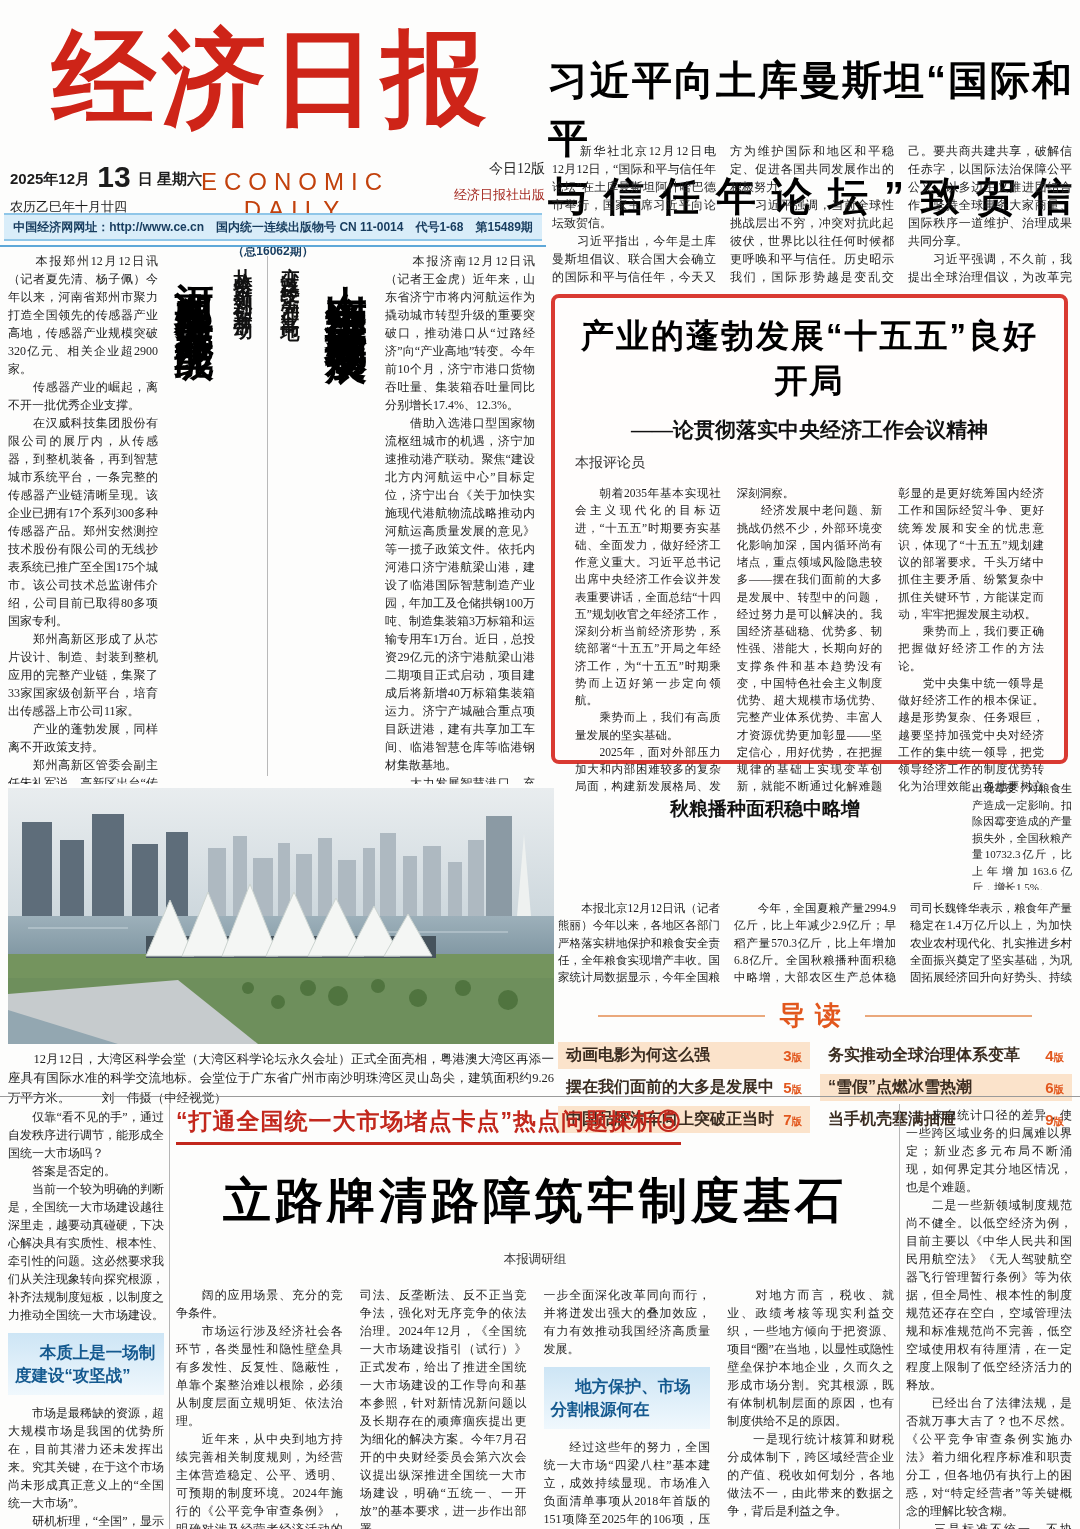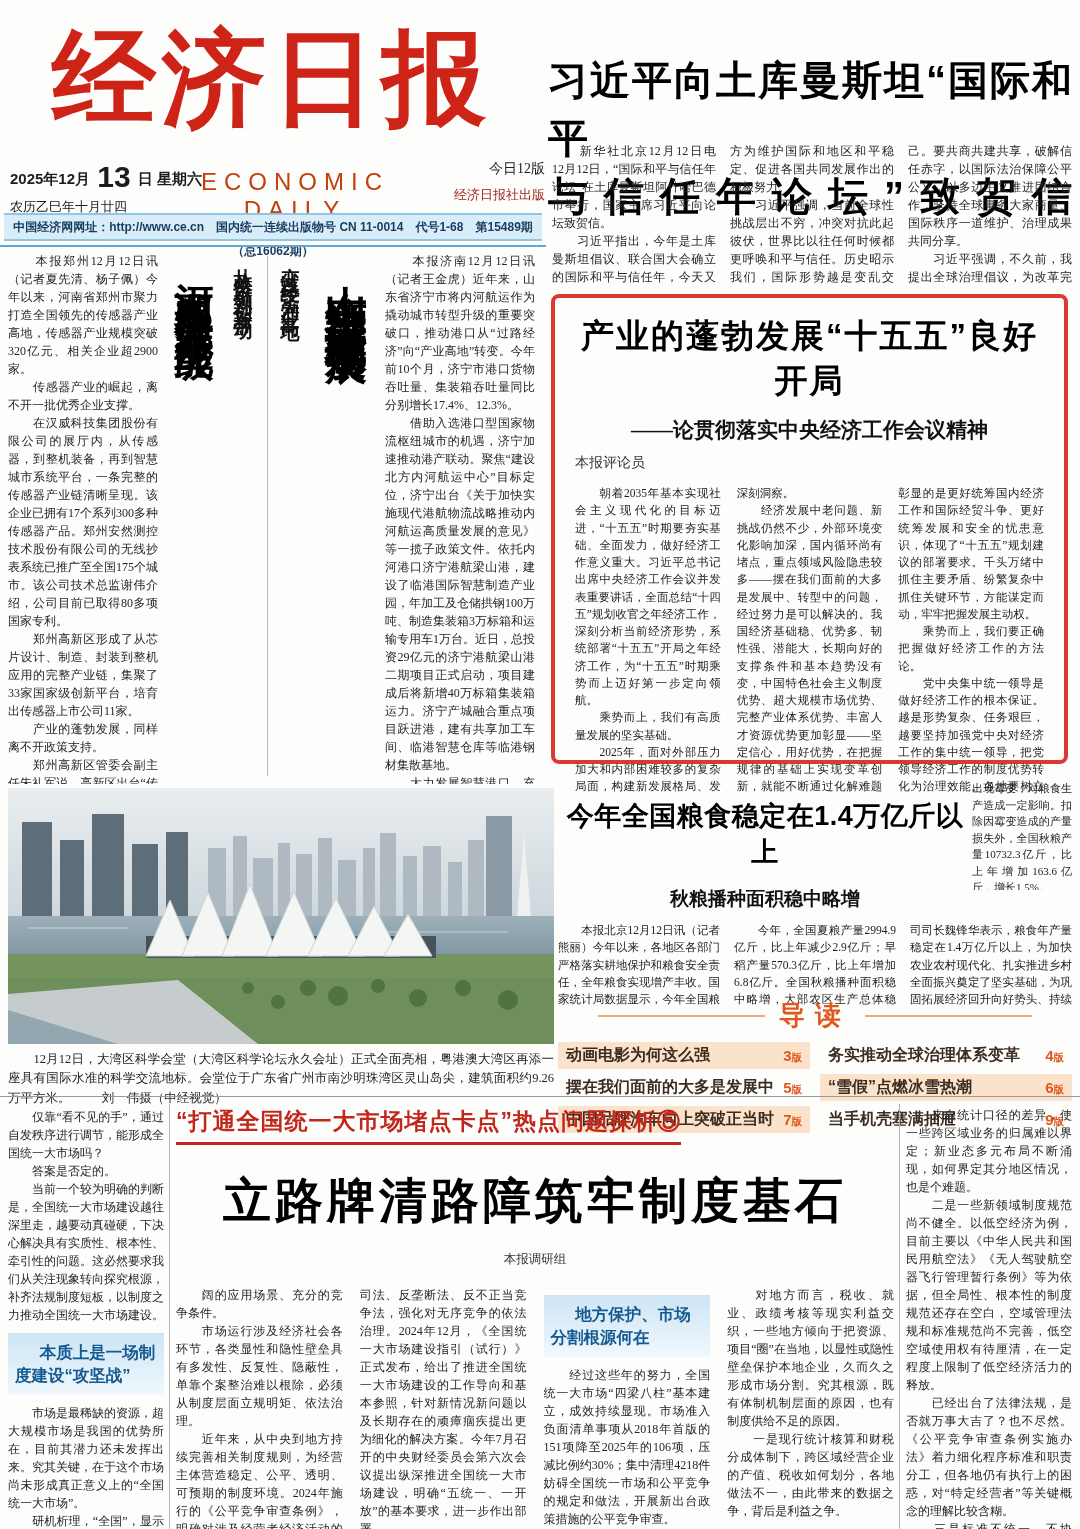--- a/index.html
+++ b/index.html
@@ -240,21 +240,20 @@
     </g>
   </svg>
   <div class="caption">
     <span>　　12月12日，大湾区科学会堂（大湾区科学论坛永久会址）正式全面亮相，粤港澳大湾区再添一座具有国际水准的科学交流地标。会堂位于广东省广州市南沙明珠湾区灵山岛尖，建筑面积约9.26万平方米。</span>
     <span class="credit">刘　伟摄（中经视觉）</span>
   </div>
 
   <div class="grain">
     <div class="grain-top">
       <div class="grain-headwrap">
-        <div class="grain-headline">今年全国粮食稳定在1.4万亿斤以上</div>
         <div class="grain-subhead">秋粮播种面积稳中略增</div>
       </div>
       <div class="grain-side">出现霉变，对粮食生产造成一定影响。扣除因霉变造成的产量损失外，全国秋粮产量10732.3亿斤，比上年增加163.6亿斤，增长1.5%。
 　　国家统计局农村</div>
     </div>
     <div class="grain-cols">
       <div class="grain-col">　　本报北京12月12日讯（记者熊丽）今年以来，各地区各部门严格落实耕地保护和粮食安全责任，全年粮食实现增产丰收。国家统计局数据显示，今年全国粮食产量14297.5亿斤，比上年增加167.5亿斤，增长1.2%，稳定在1.4万亿斤以上。</div>
       <div class="grain-col">　　今年，全国夏粮产量2994.9亿斤，比上年减少2.9亿斤；早稻产量570.3亿斤，比上年增加6.8亿斤。全国秋粮播种面积稳中略增，大部农区生产总体稳定，加上种植结构持续调整，高产作物玉米面积增加较多，带动秋粮产量增加。黄淮海地区在收获期受连阴雨天气影响，部分作物</div>
       <div class="grain-col">司司长魏锋华表示，粮食年产量稳定在1.4万亿斤以上，为加快农业农村现代化、扎实推进乡村全面振兴奠定了坚实基础，为巩固拓展经济回升向好势头、持续推动高质量发展提供了有力支撑，也为稳定全球粮食市场、维护世界粮食安全作出了积极贡献。</div>
     </div>
@@ -311,20 +310,21 @@
     <div class="mk-kicker">“打通全国统一大市场堵点卡点”热点问题探析⑤</div>
     <div class="mk-headline">立路牌清路障筑牢制度基石</div>
     <div class="mk-byline">本报调研组</div>
     <div class="mk-cols">
       <div class="mk-col body-text">　　阔的应用场景、充分的竞争条件。
 　　市场运行涉及经济社会各环节，各类显性和隐性壁垒具有多发性、反复性、隐蔽性，单靠个案整治难以根除，必须从制度层面立规明矩、依法治理。
 　　近年来，从中央到地方持续完善相关制度规则，为经营主体营造稳定、公平、透明、可预期的制度环境。2024年施行的《公平竞争审查条例》，明确对涉及经营者经济活动的政策措施实施公平竞争审查；2025年，有关部门集中清理妨碍统一市场和公平竞争的政策措施；新修订的公</div>
       <div class="mk-col body-text">司法、反垄断法、反不正当竞争法，强化对无序竞争的依法治理。2024年12月，《全国统一大市场建设指引（试行）》正式发布，给出了推进全国统一大市场建设的工作导向和基本参照，针对新情况新问题以及长期存在的顽瘴痼疾提出更为细化的解决方案。今年7月召开的中央财经委员会第六次会议提出纵深推进全国统一大市场建设，明确“五统一、一开放”的基本要求，进一步作出部署。
 　　顶层设计和工作重点的动态调整都说明，随着实践深化，建设全国统一大市场的路线图更为清晰，重点、难点、堵点更加明确，这项改革正与进</div>
       <div class="mk-col">
+        <div class="body-text">一步全面深化改革同向而行，并将迸发出强大的叠加效应，有力有效推动我国经济高质量发展。</div>
         <div class="mk-subhead">地方保护、市场分割根源何在</div>
         <div class="body-text">　　经过这些年的努力，全国统一大市场“四梁八柱”基本建立，成效持续显现。市场准入负面清单事项从2018年首版的151项降至2025年的106项，压减比例约30%；集中清理4218件妨碍全国统一市场和公平竞争的规定和做法，开展新出台政策措施的公平竞争审查。</div>
       </div>
       <div class="mk-col body-text">　　对地方而言，税收、就业、政绩考核等现实利益交织，一些地方倾向于把资源、项目“圈”在当地，以显性或隐性壁垒保护本地企业，久而久之形成市场分割。究其根源，既有体制机制层面的原因，也有制度供给不足的原因。
 　　一是现行统计核算和财税分成体制下，跨区域经营企业的产值、税收如何划分，各地做法不一，由此带来的数据之争，背后是利益之争。</div>
     </div>
   </div>
 
   <div class="mk-right">
     <div class="body-text">　　来自统计口径的差异，使一些跨区域业务的归属难以界定；新业态多元布局不断涌现，如何界定其分地区情况，也是个难题。

